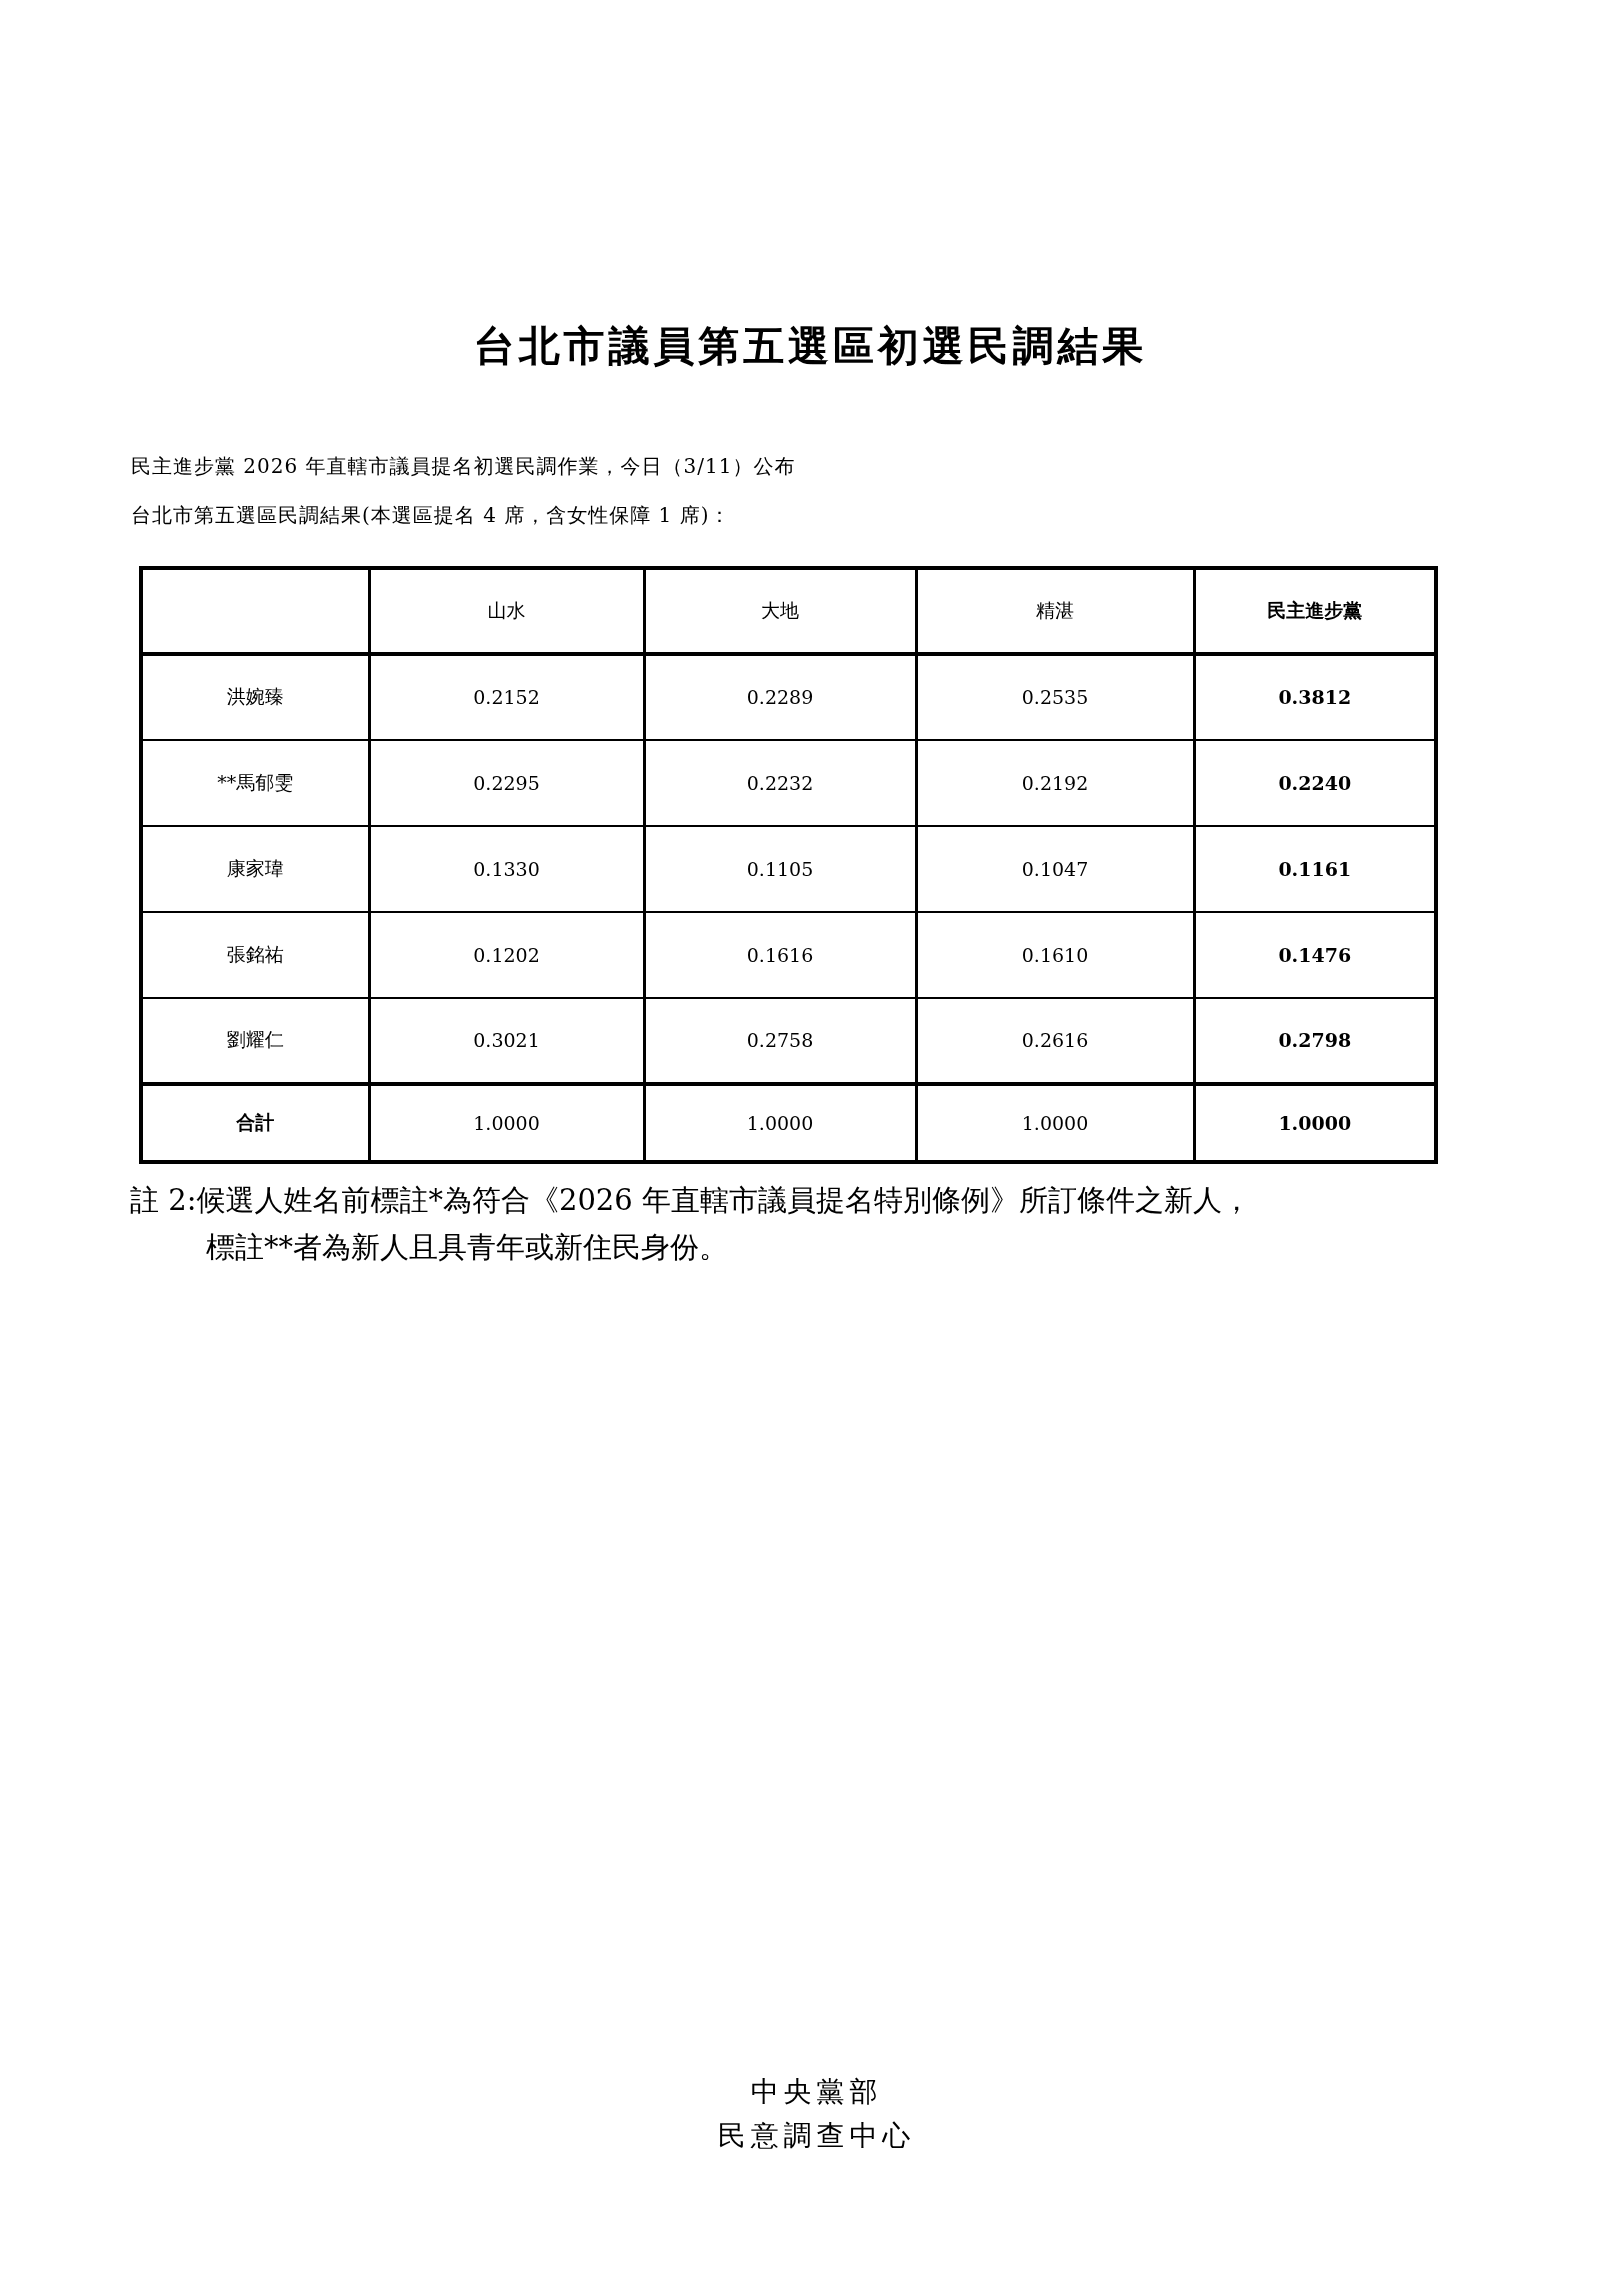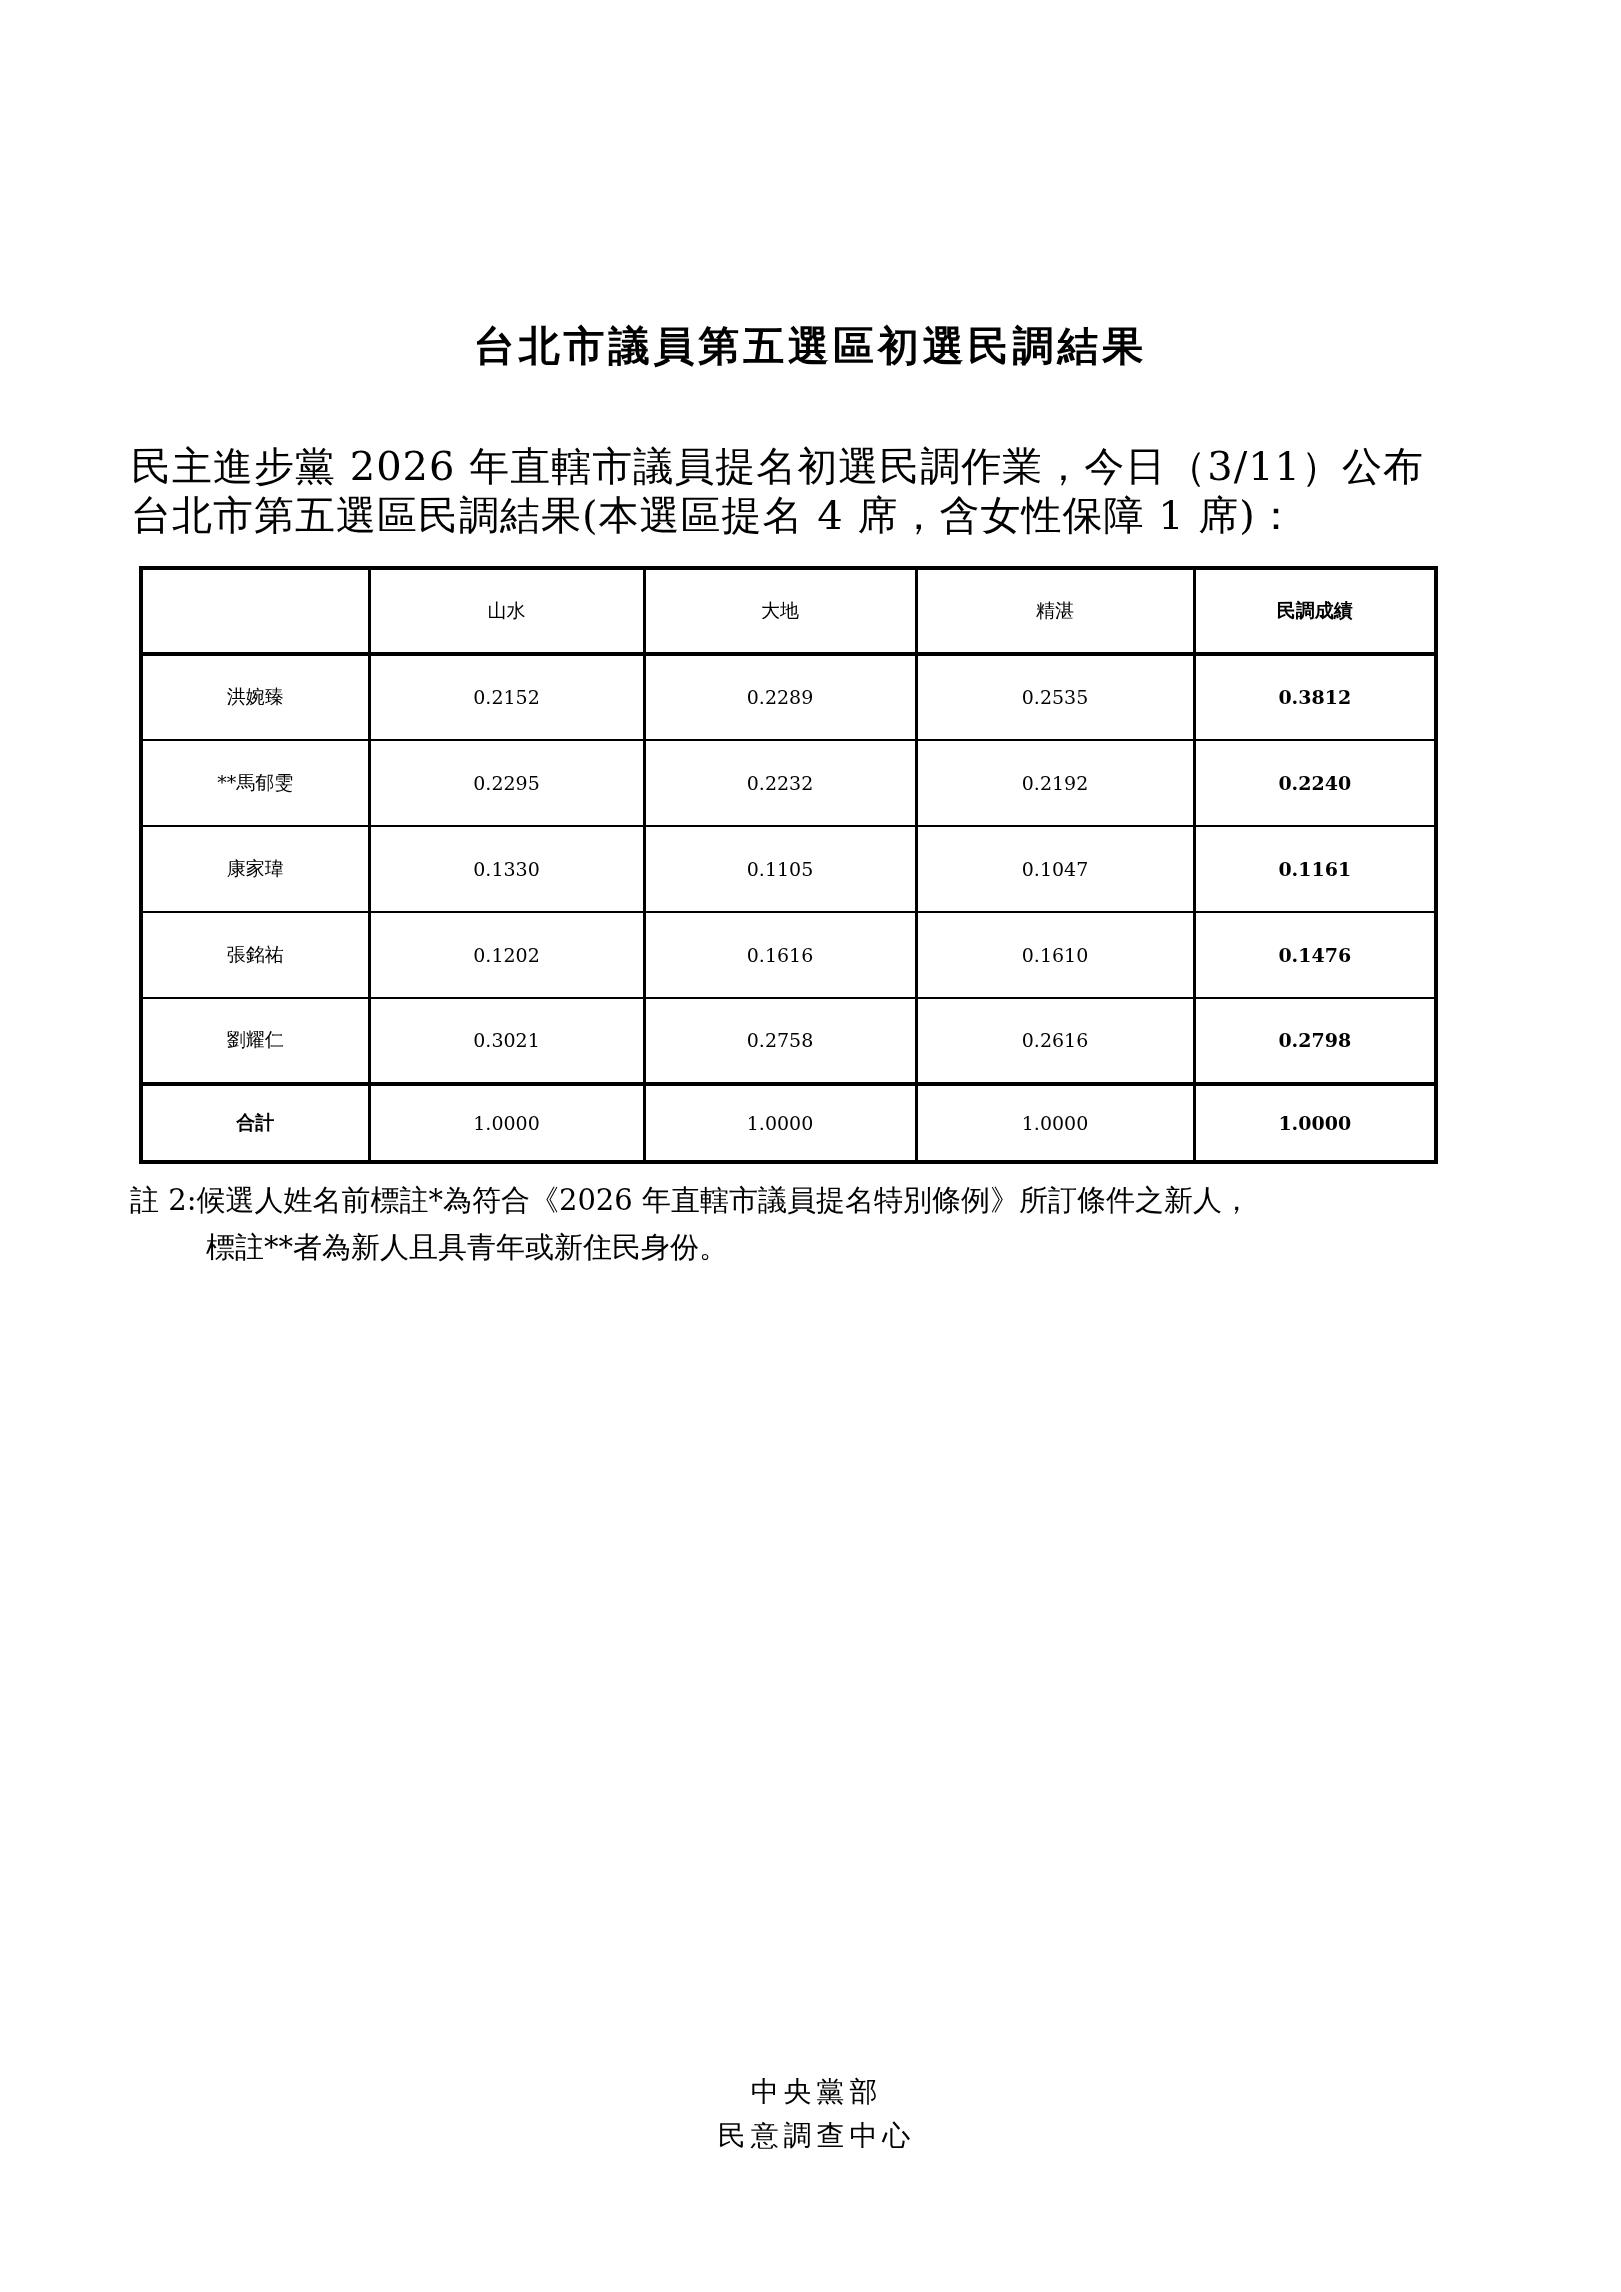--- a/index.html
+++ b/index.html
@@ -20,21 +20,21 @@
     margin: 0;
     padding-top: 320px;
     text-align: center;
     font-size: 41px;
     font-weight: 700;
     letter-spacing: 3.9px;
     line-height: 1.3;
   }
   .intro {
     margin: 69px 157px 0 131px;
-    font-size: 40px;
+    font-size: 20px;
     line-height: 49px;
     letter-spacing: 1px;
   }
   .poll-table {
     margin: 25.5px 0 0 139px;
     border-collapse: collapse;
     table-layout: fixed;
     width: 1296px;
     border: 4.9px solid #000000;
   }
@@ -113,21 +113,21 @@
       <col style="width:272px">
       <col style="width:278px">
       <col style="width:242px">
     </colgroup>
     <thead>
       <tr>
         <th></th>
         <th>山水</th>
         <th>大地</th>
         <th>精湛</th>
-        <th class="result-col">民調成績</th>
+        <th class="result-col">民主進步黨</th>
       </tr>
     </thead>
     <tbody>
       <tr>
         <td>洪婉臻</td>
         <td>0.2152</td>
         <td>0.2289</td>
         <td>0.2535</td>
         <td class="result-col">0.3812</td>
       </tr>

